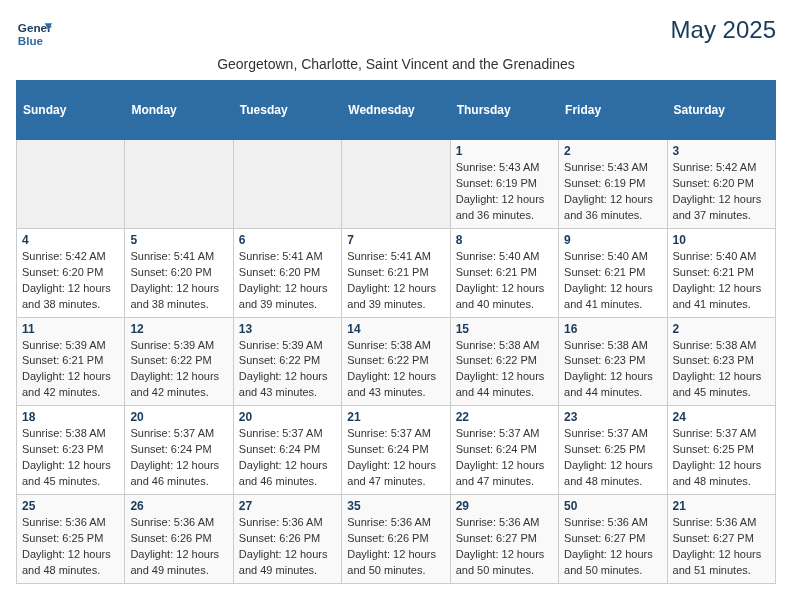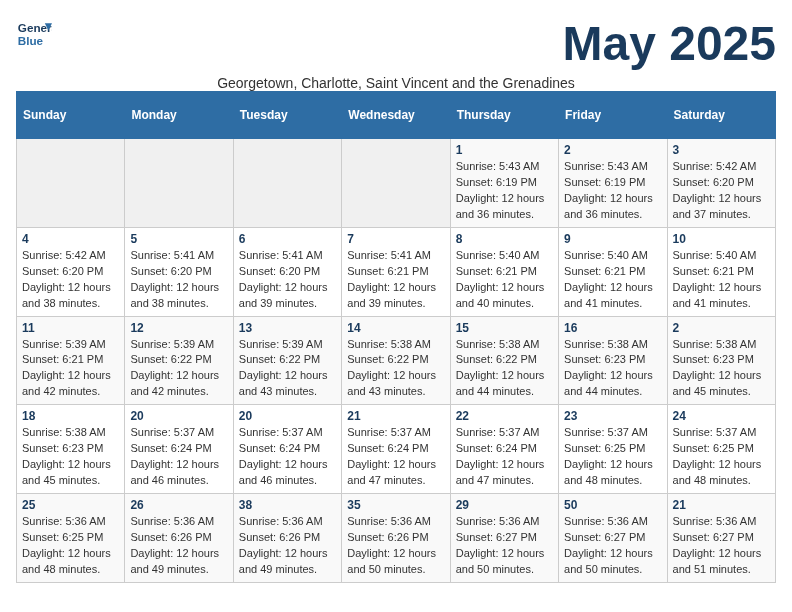--- a/index.html
+++ b/index.html
@@ -19,42 +19,42 @@
     .logo {
       display: flex;
       align-items: center;
       gap: 4px;
     }
     .logo-icon {
       width: 36px;
       height: 36px;
     }
     .month-title {
-      font-size: 48px;
-      font-weight: bold;
+      font-size: 24px;
+      font-weight: normal;
       color: #1a3a5c;
       text-align: right;
     }
     .subtitle {
       text-align: center;
       font-size: 14px;
       color: #333;
-      margin-bottom: 0;
+      margin-bottom: 8px;
       font-weight: normal;
     }
     table {
       width: 100%;
       border-collapse: collapse;
       font-size: 10.5px;
     }
     thead tr th {
       background-color: #2e6da4;
       color: #fff;
       text-align: left;
-      padding: 16px 6px;
+      padding: 22px 6px;
       font-size: 12px;
       font-weight: bold;
       border: 1px solid #2e6da4;
     }
     tbody tr {
       background: #fff;
     }
     tbody tr:nth-child(odd) {
       background: #f9f9f9;
     }
@@ -298,21 +298,21 @@
 and 48 minutes.</div>
         </td>
         <td>
           <span class="day-num">26</span>
           <div class="day-info">Sunrise: 5:36 AM
 Sunset: 6:26 PM
 Daylight: 12 hours
 and 49 minutes.</div>
         </td>
         <td>
-          <span class="day-num">38</span>
+          <span class="day-num">27</span>
           <div class="day-info">Sunrise: 5:36 AM
 Sunset: 6:26 PM
 Daylight: 12 hours
 and 49 minutes.</div>
         </td>
         <td>
           <span class="day-num">35</span>
           <div class="day-info">Sunrise: 5:36 AM
 Sunset: 6:26 PM
 Daylight: 12 hours

